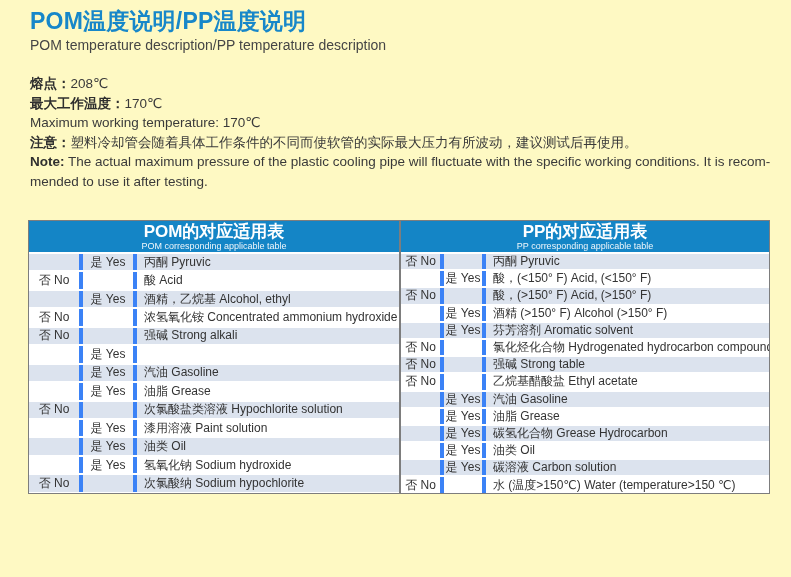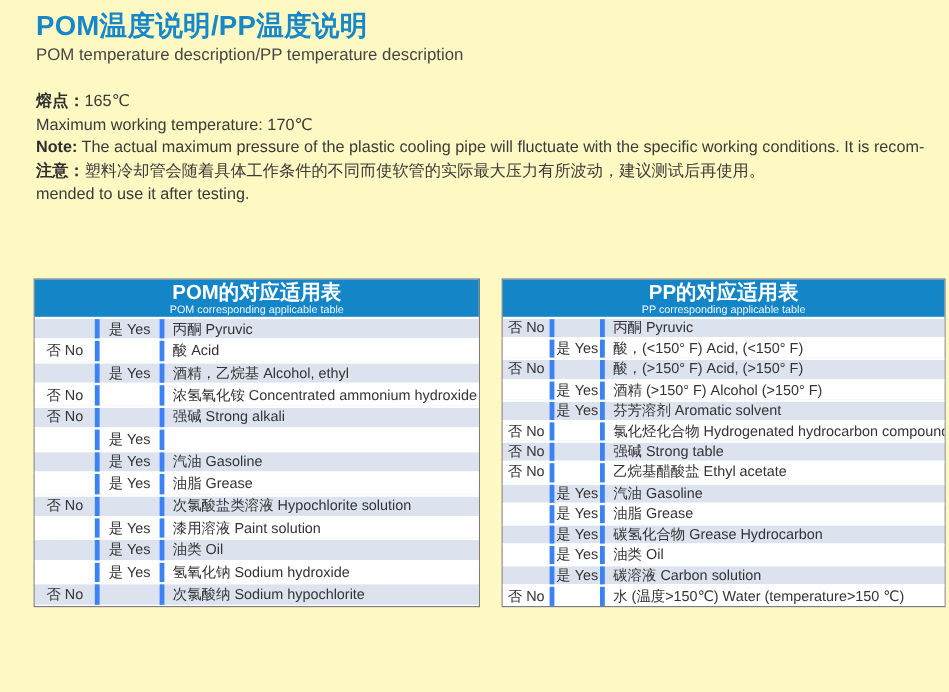--- a/index.html
+++ b/index.html
@@ -6,21 +6,21 @@
   html,body { background:#ffffff; }
   body { font-family:"Liberation Sans","DejaVu Sans",sans-serif; }
   .page { position:relative; width:791px; height:577px; background:#fef9c3; overflow:hidden; }
 
   .title { position:absolute; left:30px; top:6px; font-size:23px; font-weight:bold; color:#1787c9; letter-spacing:0.2px; }
   .subtitle { position:absolute; left:30px; top:37px; font-size:14px; color:#454545; }
 
   .specs { position:absolute; left:30px; top:74px; width:745px; font-size:13.5px; line-height:19.6px; color:#3a3a3a; }
   .spec-line .lbl { font-weight:bold; color:#2f2f2f; }
 
-  .tables { position:absolute; left:28px; top:232px; display:flex; gap:18px; }
+  .tables { position:absolute; left:28px; top:220px; display:flex; }
   .utable { border:1px solid #7d7d7d; background:#ffffff; }
   .utable.t0 { width:372px; --c1:54px; --c2:54px; --rh:16.45px; }
   .utable.t1 { width:370px; --c1:43px; --c2:42px; --rh:15.2px; }
 
   .utable-header { height:33px; background:#1485c6; color:#ffffff; text-align:center;
                    display:flex; flex-direction:column; justify-content:center; border-bottom:2px solid #ffffff; }
   .utable-title { font-size:17px; font-weight:bold; line-height:19px; }
   .utable-subtitle { font-size:9px; line-height:11px; color:rgba(255,255,255,0.93); }
 
   .trow { display:grid; grid-template-columns:var(--c1) var(--c2) 1fr; height:var(--rh); }
@@ -34,24 +34,25 @@
 </style>
 </head>
 <body>
 
 <div class="page">
 
   <div class="title">POM温度说明/PP温度说明</div>
   <div class="subtitle">POM temperature description/PP temperature description</div>
 
   <div class="specs">
-    <div class="spec-line"><span class="lbl">熔点：</span><span>165℃</span></div>
+    <div class="spec-line"><span class="lbl">熔点：</span><span>208℃</span></div>
+    <div class="spec-line"><span class="lbl">最大工作温度：</span><span>170℃</span></div>
     <div class="spec-line"><span class="lbl"></span><span>Maximum working temperature: 170℃</span></div>
+    <div class="spec-line"><span class="lbl">注意：</span><span>塑料冷却管会随着具体工作条件的不同而使软管的实际最大压力有所波动，建议测试后再使用。</span></div>
     <div class="spec-line"><span class="lbl">Note:</span><span> The actual maximum pressure of the plastic cooling pipe will fluctuate with the specific working conditions. It is recom-</span></div>
-    <div class="spec-line"><span class="lbl">注意：</span><span>塑料冷却管会随着具体工作条件的不同而使软管的实际最大压力有所波动，建议测试后再使用。</span></div>
     <div class="spec-line"><span class="lbl"></span><span>mended to use it after testing.</span></div>
   </div>
 
   <div class="tables">
 
     <div class="utable t0">
       <div class="utable-header">
         <div class="utable-title">POM的对应适用表</div>
         <div class="utable-subtitle">POM corresponding applicable table</div>
       </div>

